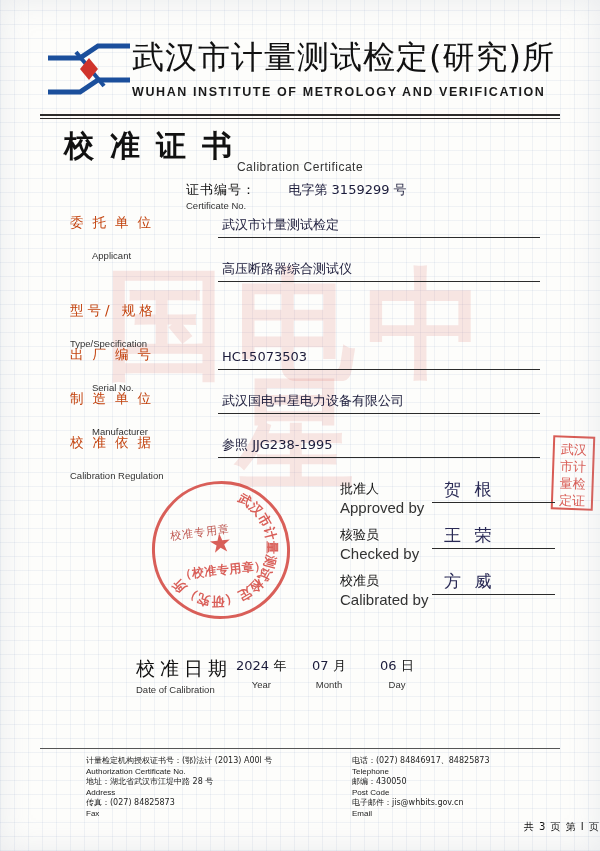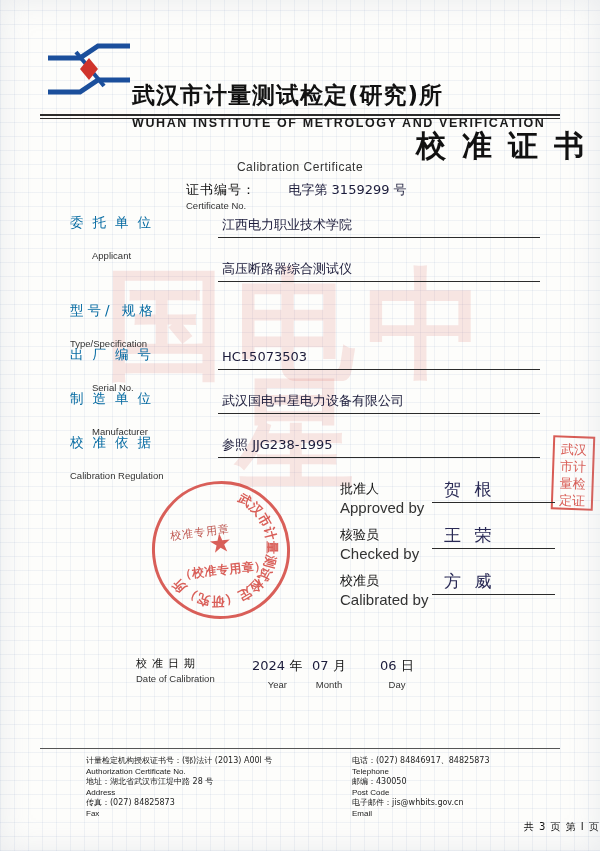--- a/index.html
+++ b/index.html
@@ -63,26 +63,25 @@
     height: 56px;
   }
   .hdr-text {
     position: absolute;
     left: 132px;
     top: 0;
     right: 20px;
   }
   .hdr-cn {
     font-family: "DejaVu Sans", sans-serif;
-    font-size: 23px;
-    font-weight: bold;
+    font-size: 32px;
+    font-weight: normal;
     color: #111;
     letter-spacing: 1px;
     white-space: nowrap;
-    margin-top: 44px;
   }
   .hdr-en {
     font-size: 12.5px;
     font-weight: bold;
     color: #1a1a1a;
     letter-spacing: 1.6px;
     margin-top: 5px;
     white-space: nowrap;
   }
   .hdr-rule {
@@ -96,27 +95,28 @@
     left: 40px; right: 40px;
     top: 118px;
     border-top: 1px solid #2c2c2c;
   }
 
   
   .title-cn {
     position: absolute;
     left: 0; right: 0;
     top: 126px;
-    text-align: right;
+    text-align: left;
     font-family: "DejaVu Sans", sans-serif;
     font-size: 30px;
     font-weight: bold;
     letter-spacing: 16px;
     text-indent: 16px;
     color: #111;
+    padding-left: 48px;
   }
   .title-en {
     position: absolute;
     left: 0; right: 0;
     top: 160px;
     text-align: center;
     font-size: 12px;
     color: #333;
     letter-spacing: 0.5px;
   }
@@ -159,21 +159,21 @@
   }
   .flabel {
     position: absolute;
     left: 0;
     top: 0;
     width: 140px;
   }
   .flabel .cn {
     font-family: "DejaVu Sans", sans-serif;
     font-size: 13.5px;
-    color: #0369a1;
+    color: #c2410c;
     display: block;
     white-space: nowrap;
   }
   .flabel .cn.sp3 { letter-spacing: 9px; }
   .flabel .cn.sp4 { letter-spacing: 4px; }
   .flabel .cn.sp5 { letter-spacing: 1.5px; }
   .flabel .en {
     font-size: 9.5px;
     color: #333;
     display: block;
@@ -315,21 +315,21 @@
 
   
   .caldate {
     position: absolute;
     left: 136px;
     top: 656px;
     width: 340px;
   }
   .caldate .cn {
     font-family: "DejaVu Sans", sans-serif;
-    font-size: 11px;
+    font-size: 19px;
     letter-spacing: 5px;
     color: #111;
   }
   .caldate .en {
     font-size: 9.5px;
     color: #333;
     margin-top: 2px;
   }
   .cd-col {
     position: absolute;
@@ -432,21 +432,21 @@
     <div class="lbl-en">Certificate No.</div>
   </div>
 
   <div class="fields">
 
     <div class="frow">
       <div class="flabel indent">
         <span class="cn sp3">委托单位</span>
         <span class="en">Applicant</span>
       </div>
-      <div class="fvalue">江西电力职业技术学院</div>
+      <div class="fvalue">武汉市计量测试检定</div>
     </div>
 
     <div class="frow">
       <div class="fvalue">高压断路器综合测试仪</div>
     </div>
 
     <div class="frow">
       <div class="flabel">
         <span class="cn sp4">型号/ 规格</span>
         <span class="en">Type/Specification</span>
@@ -520,21 +520,21 @@
       </div>
       <div class="sname">方 威</div>
       <div class="sline"></div>
     </div>
   </div>
 
   <div class="caldate">
     <div class="cn">校准日期</div>
     <div class="en">Date of Calibration</div>
 
-    <div class="cd-col" style="left:116px;">
+    <div class="cd-col" style="left:100px;">
       <span class="v">2024</span>
       <span class="u">年</span>
       <div class="e">Year</div>
     </div>
     <div class="cd-col" style="left:176px;">
       <span class="v">07</span>
       <span class="u">月</span>
       <div class="e">Month</div>
     </div>
     <div class="cd-col" style="left:244px;">

